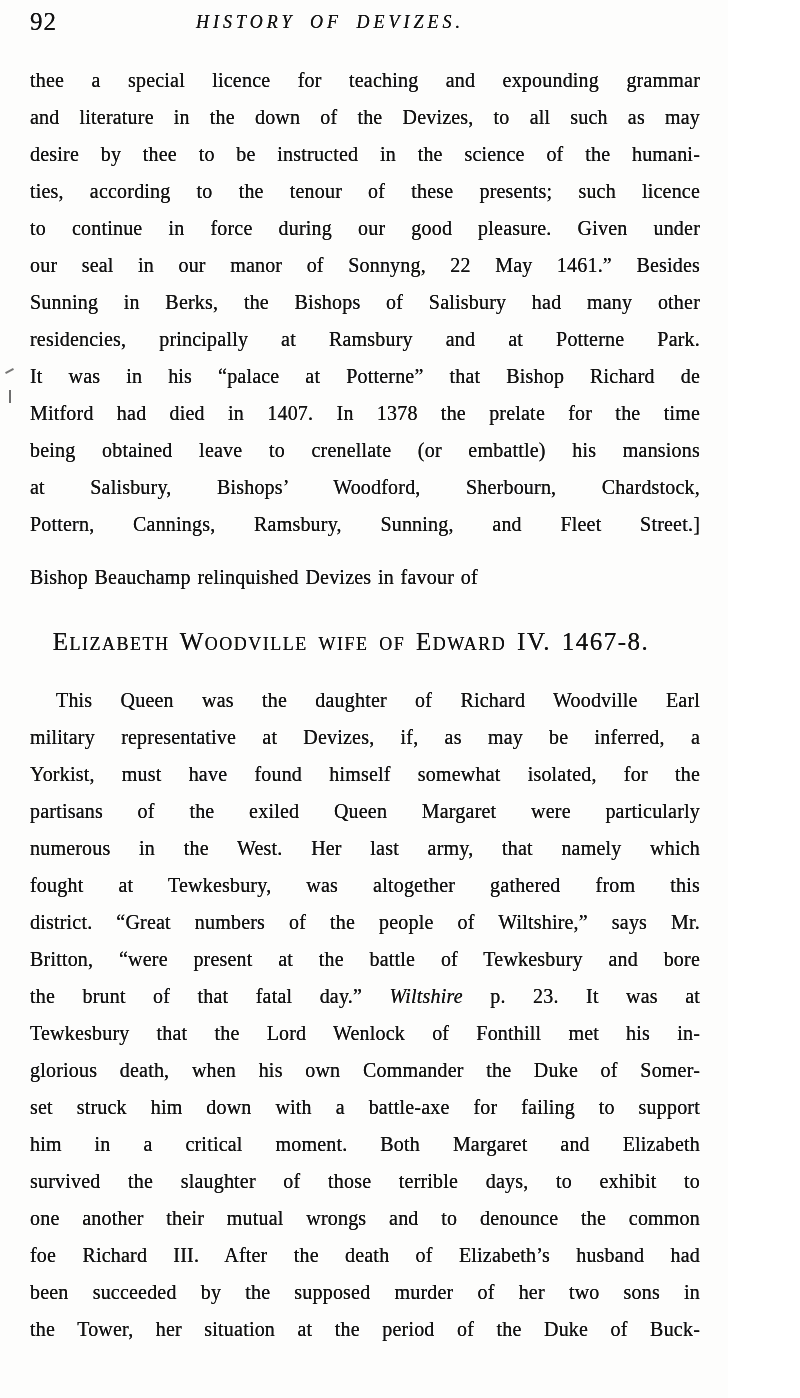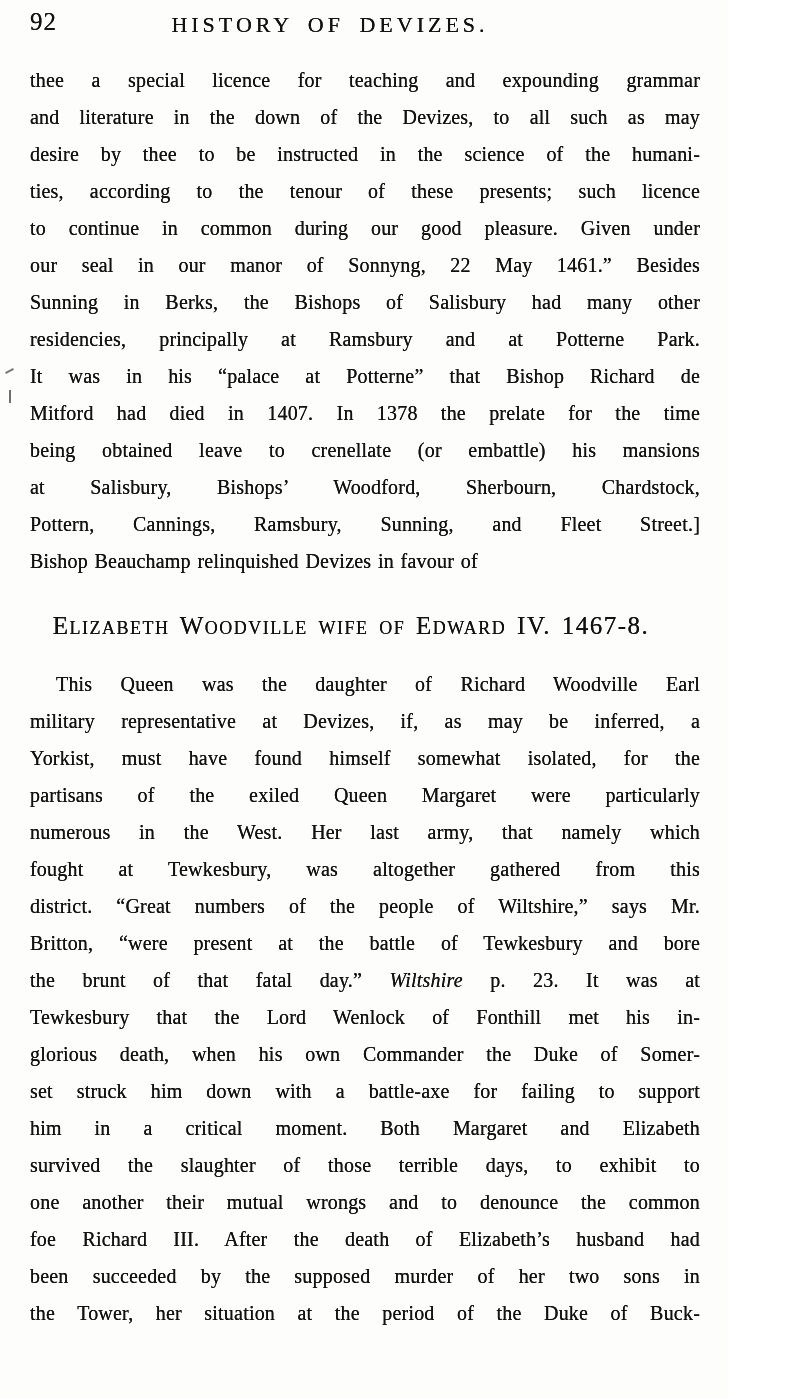--- a/index.html
+++ b/index.html
@@ -30,43 +30,45 @@
     font-size: 25px;
     letter-spacing: 1px;
     text-shadow: 0 0 0.5px #121212;
   }
   .running-title {
     position: absolute;
     left: 0;
     right: 70px;
     top: 4px;
     text-align: center;
-    font-size: 22px;
+    font-size: 18px;
     letter-spacing: 4px;
     word-spacing: 6px;
     text-shadow: 0 0 0.5px #121212;
+    font-style: italic;
   }
   
   .text-block {
     margin-top: 22px;
   }
   .tl {
     height: 37px;
     line-height: 37px;
     font-size: 20px;
     letter-spacing: 0.2px;
     word-spacing: 1.5px;
     text-align: justify;
     text-align-last: justify;
     white-space: normal;
     text-shadow: 0 0 0.6px #121212;
   }
   .tl.no-justify {
     text-align: left;
     text-align-last: left;
+    margin-top: 16px;
   }
   .tl.indent {
     text-indent: 26px;
   }
   .tl i {
   }
   .section-heading {
     margin: 30px 0 24px 0;
     height: 32px;
     line-height: 32px;
@@ -104,21 +106,21 @@
   <div class="header">
     <span class="page-number">92</span>
     <span class="running-title">HISTORY OF DEVIZES.</span>
   </div>
 
   <div class="text-block">
     <div class="tl">thee a special licence for teaching and expounding grammar</div>
     <div class="tl">and literature in the down of the Devizes, to all such as may</div>
     <div class="tl">desire by thee to be instructed in the science of the humani-</div>
     <div class="tl">ties, according to the tenour of these presents; such licence</div>
-    <div class="tl">to continue in common during our good pleasure. Given under</div>
+    <div class="tl">to continue in force during our good pleasure. Given under</div>
     <div class="tl">our seal in our manor of Sonnyng, 22 May 1461.” Besides</div>
     <div class="tl">Sunning in Berks, the Bishops of Salisbury had many other</div>
     <div class="tl">residencies, principally at Ramsbury and at Potterne Park.</div>
     <div class="tl">It was in his “palace at Potterne” that Bishop Richard de</div>
     <div class="tl">Mitford had died in 1407. In 1378 the prelate for the time</div>
     <div class="tl">being obtained leave to crenellate (or embattle) his mansions</div>
     <div class="tl">at Salisbury, Bishops’ Woodford, Sherbourn, Chardstock,</div>
     <div class="tl">Pottern, Cannings, Ramsbury, Sunning, and Fleet Street.]</div>
     <div class="tl no-justify">Bishop Beauchamp relinquished Devizes in favour of</div>
   </div>

